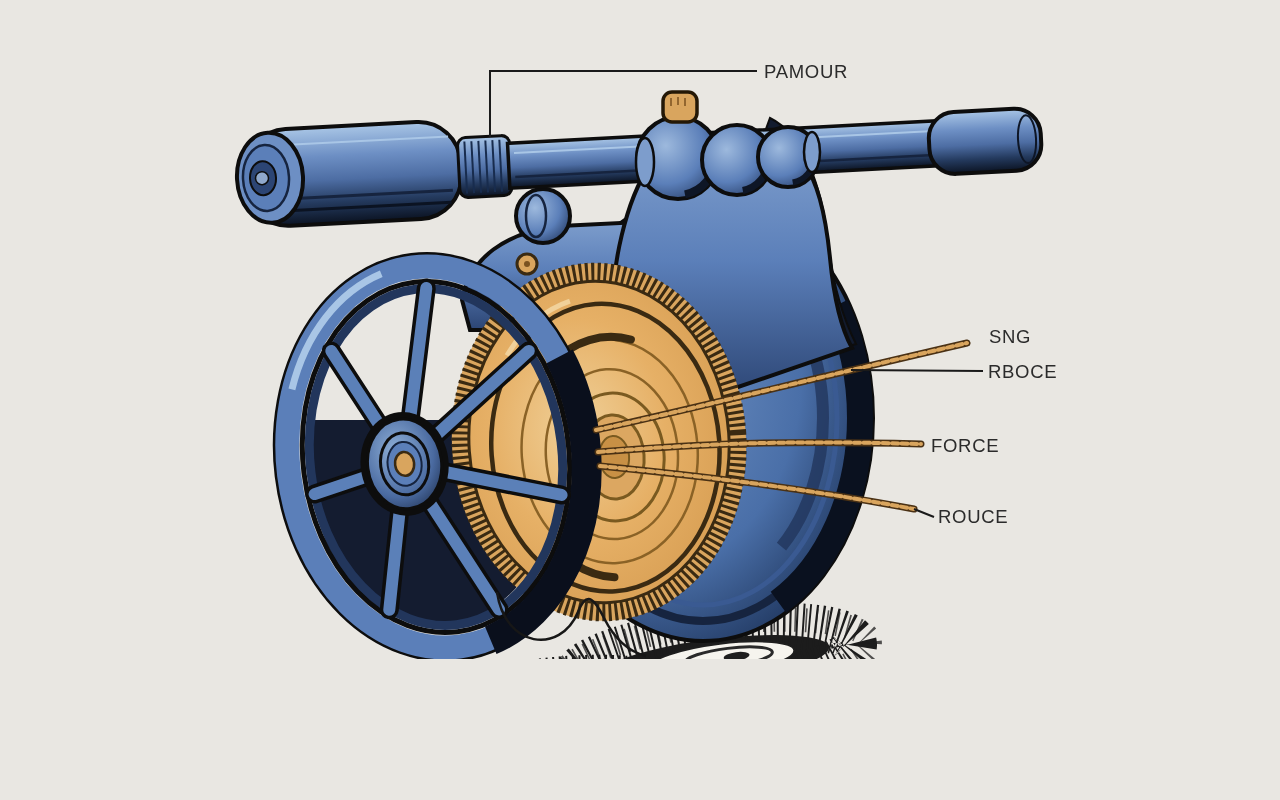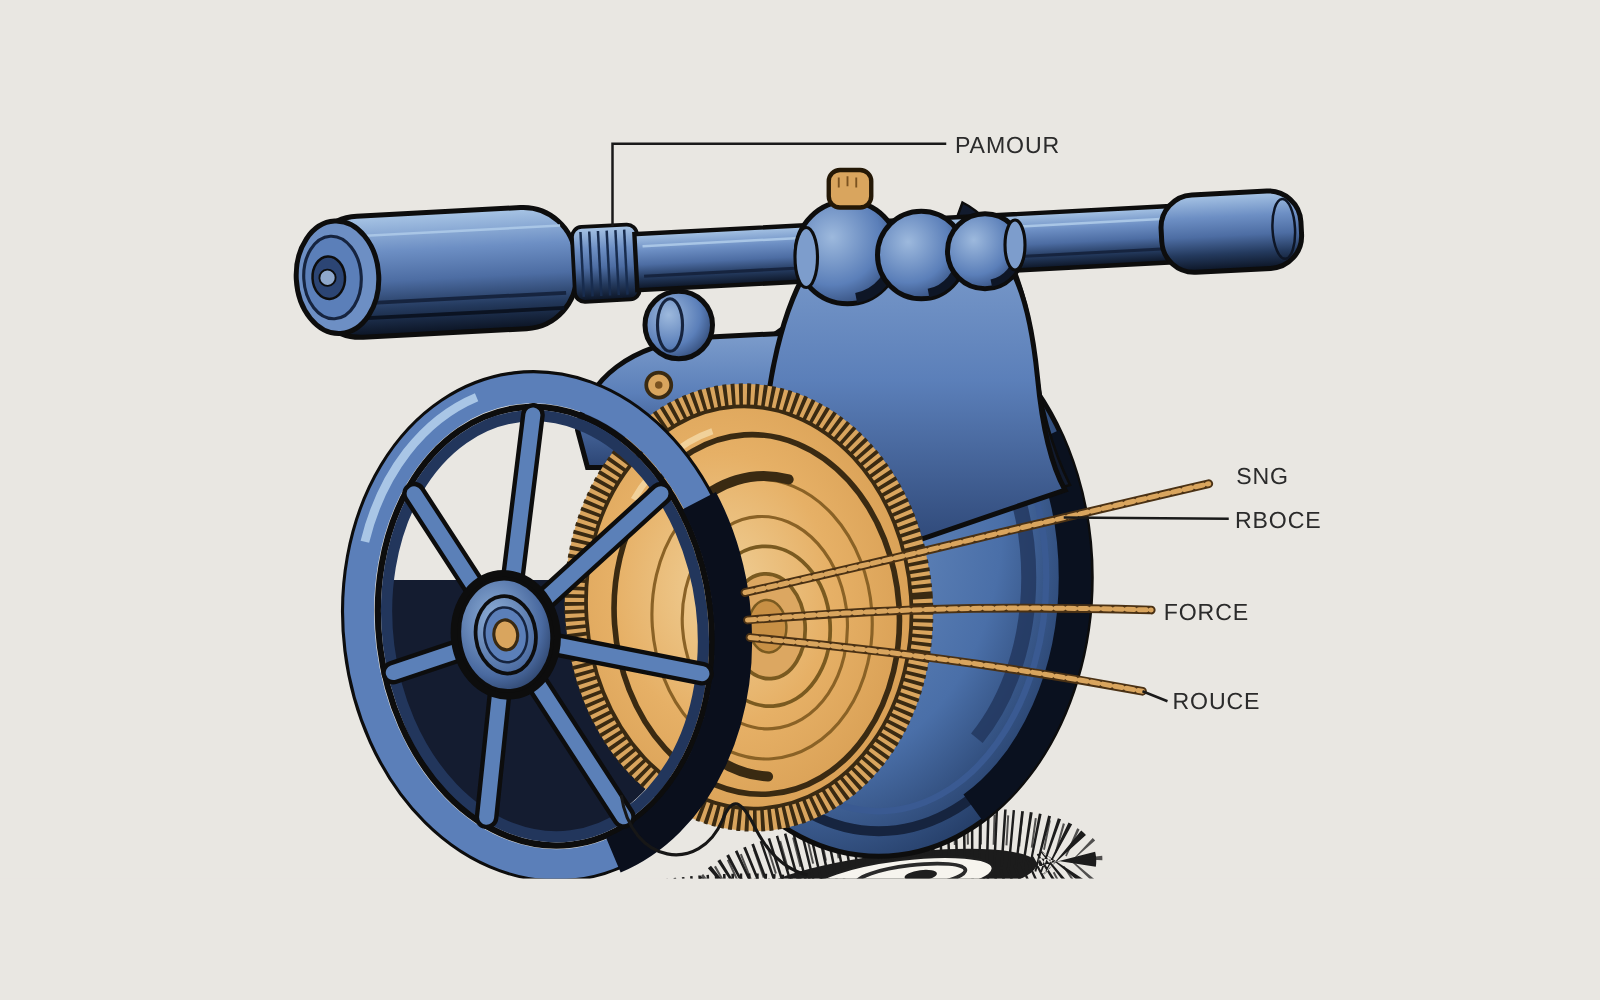--- a/index.html
+++ b/index.html
@@ -1,16 +1,16 @@
 <!DOCTYPE html>
 <html><head>
 <meta charset="utf-8">
 <style>
   html,body{margin:0;padding:0;background:#e9e7e2;}
-  .scene{position:relative;width:1280px;height:659px;overflow:hidden;background:#e9e7e2;margin-top:44px;}
+  .scene{position:relative;width:1280px;height:659px;overflow:hidden;background:#e9e7e2;}
   svg{display:block;}
   .lbl text{
     font-family:"Liberation Sans", sans-serif;
     font-size:18.5px;
     letter-spacing:0.7px;
     fill:#2b2b2b;
   }
 </style>
 </head>
 <body>

